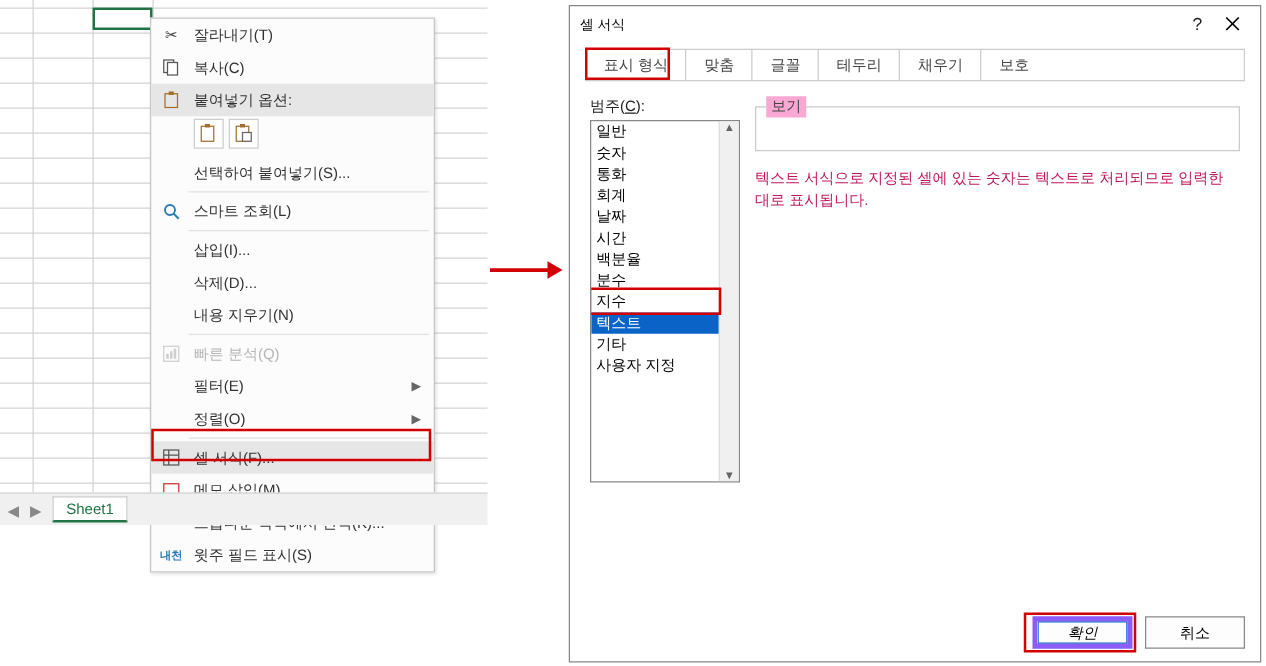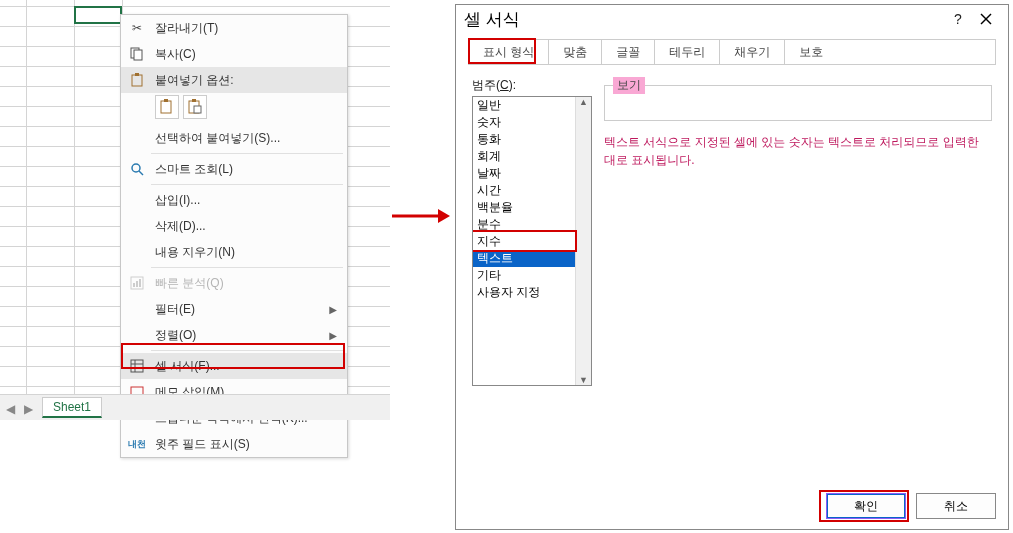--- a/index.html
+++ b/index.html
@@ -133,21 +133,21 @@
       width: 554px; height: 526px;
       border: 1px solid #888;
       background: #fff;
     }
     .title-bar {
       display: flex;
       align-items: center;
       padding: 4px 8px;
       height: 28px;
     }
-    .title-text { flex:1; font-size: 17px; }
+    .title-text { flex:1; font-size: 11px; }
     .title-btn {
       width: 28px; height: 22px;
       display:flex; align-items:center; justify-content:center;
       color:#222;
       font-size:14px;
     }
     .tabs {
       display: flex;
       border: 1px solid #ccc;
       margin: 6px 12px 0 12px;
@@ -243,22 +243,23 @@
       gap: 10px;
     }
     .dlg-btn {
       width: 80px; height: 26px;
       border: 1px solid #888;
       background: #fdfdfd;
       display:flex; align-items:center; justify-content:center;
       font-size: 12px;
     }
     .dlg-btn.primary {
-      border: 1px solid #8b5cf6;
+      border: 4px solid #8b5cf6;
       box-shadow: inset 0 0 0 1px #0a64c8;
+      font-style: italic;
     }
     .btn-highlight {
       position:absolute;
       border: 2px solid #d20000;
       pointer-events:none;
     }
   </style>
 </head>
 <body>
 

